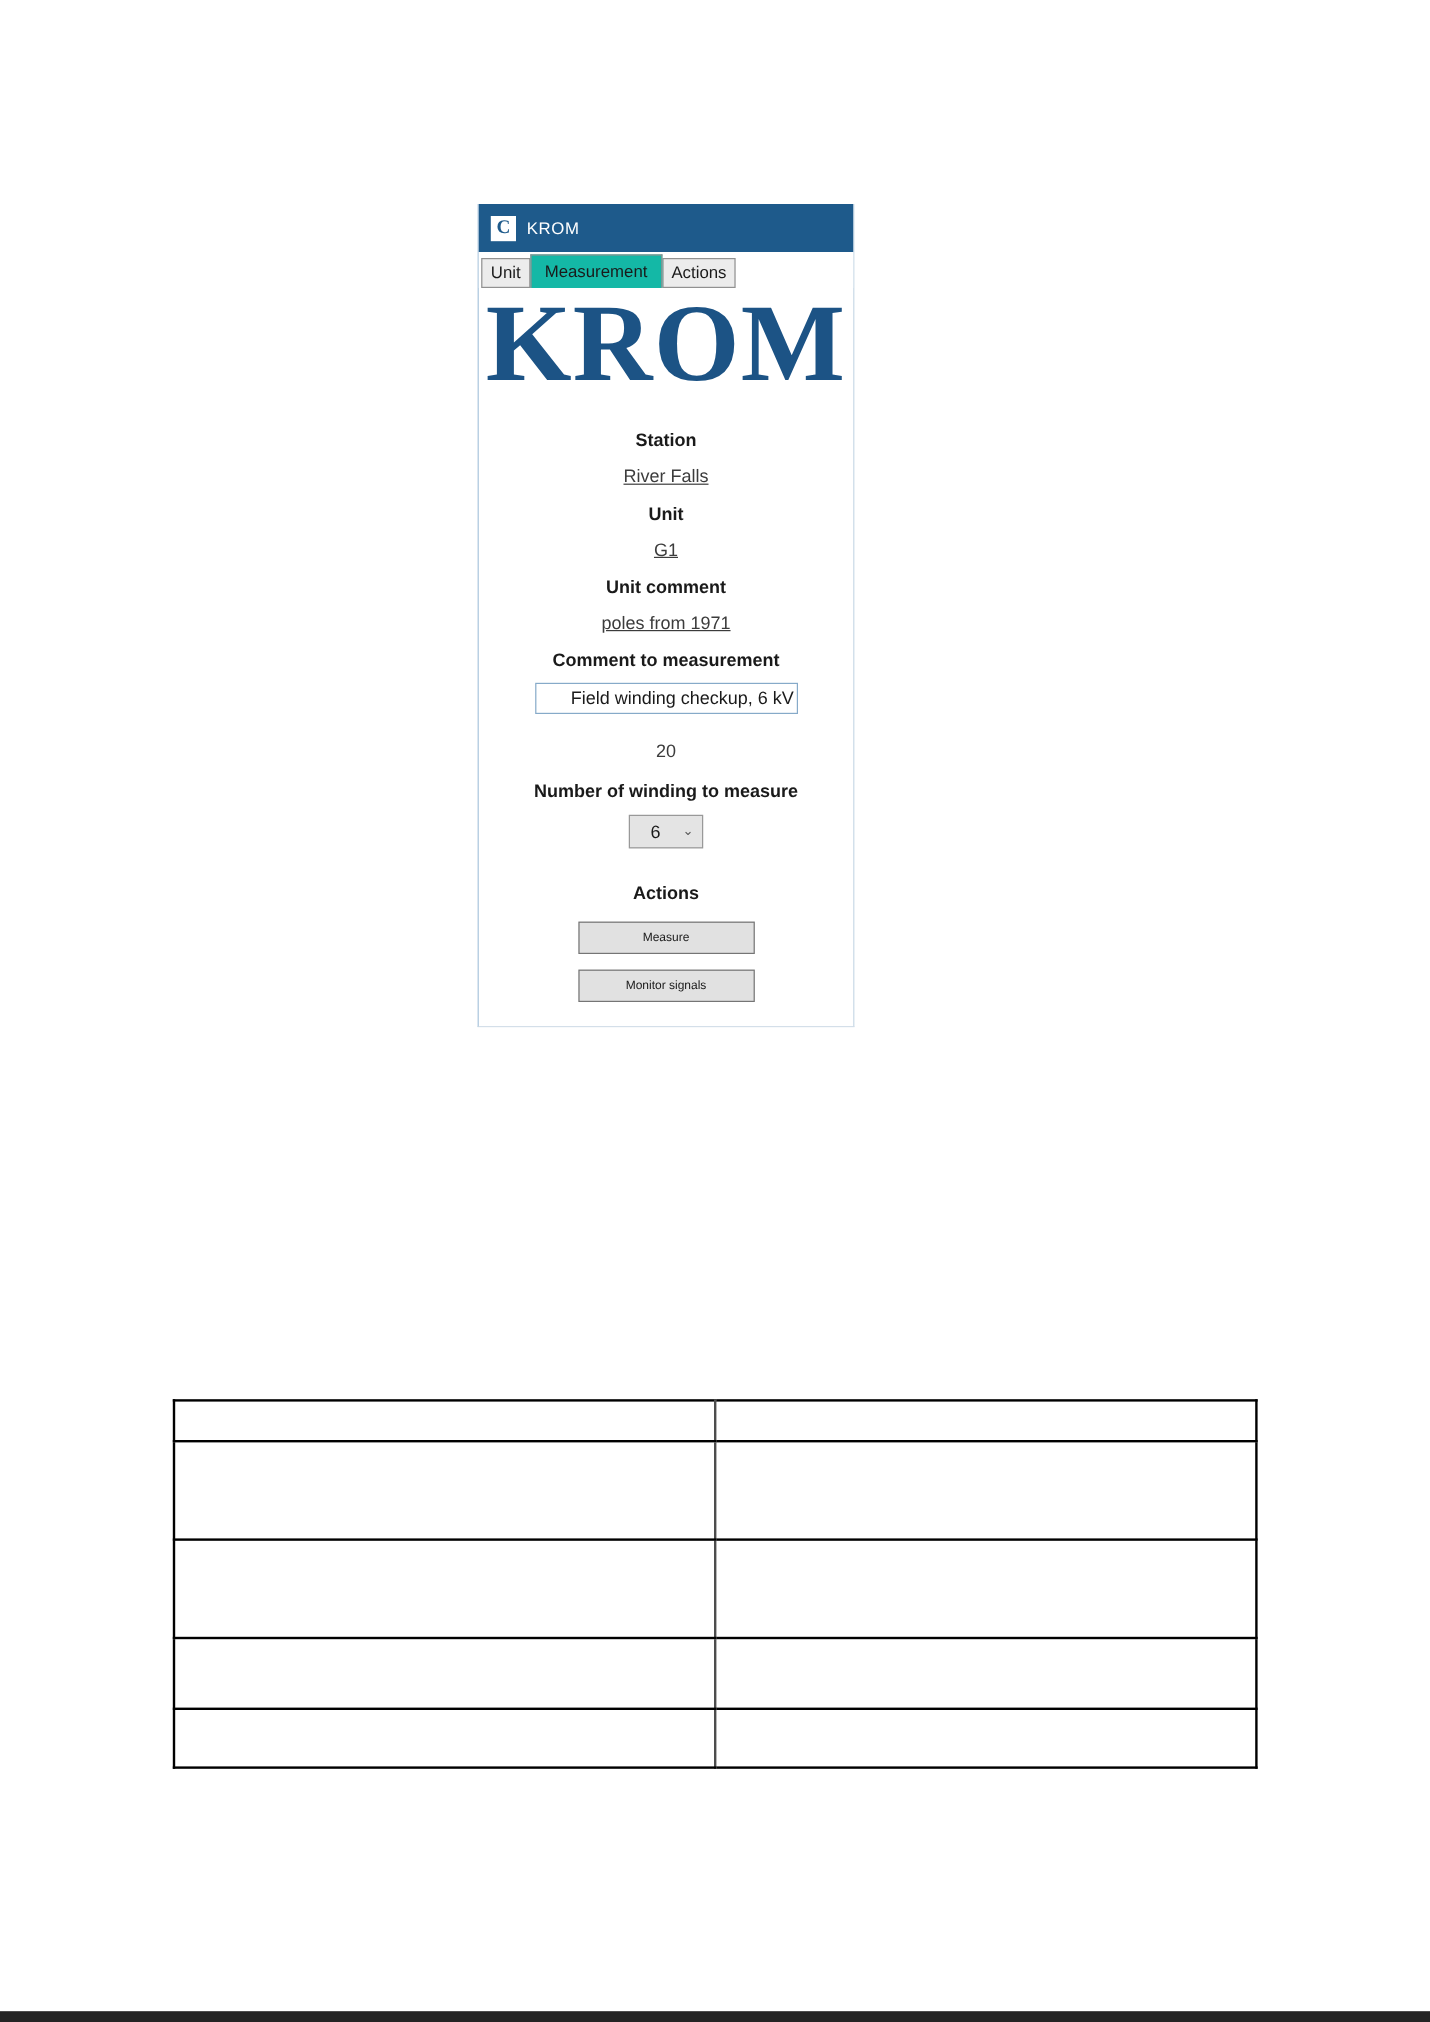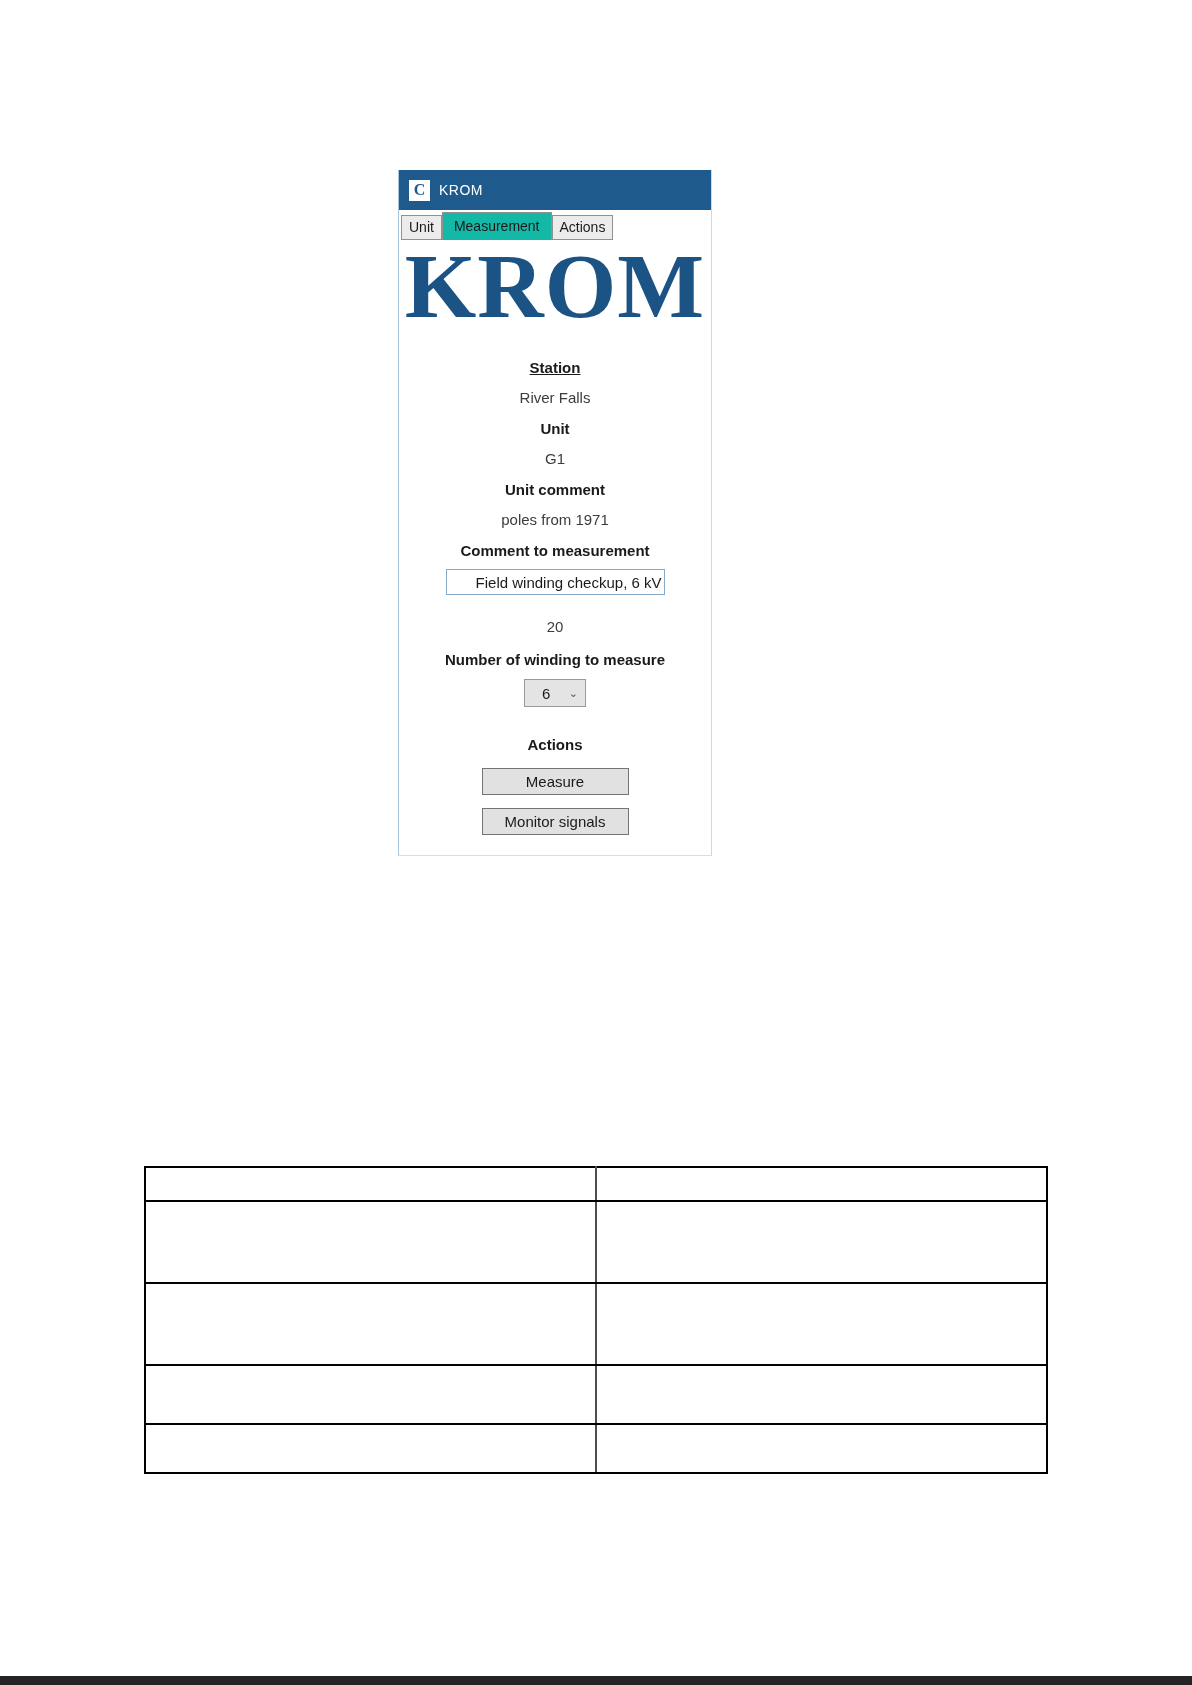--- a/index.html
+++ b/index.html
@@ -47,42 +47,42 @@
     padding:5px 11px 6px 11px;position:relative;z-index:2;
   }
 
   .win-content{width:100%;text-align:center;}
   .logo{
     margin-top:6px;
     font-family:"Liberation Serif",serif;font-weight:bold;
     font-size:92px;line-height:80px;color:#1c5385;letter-spacing:1px;
   }
   .fld-label{margin-top:11px;font-size:15px;font-weight:bold;color:#1a1a1a;line-height:20px;}
-  .fld-label.first{margin-top:32px;text-decoration:underline;}
-  .fld-value{margin-top:10px;font-size:15px;color:#3c3c3c;line-height:20px;}
+  .fld-label.first{margin-top:32px;}
+  .fld-value{margin-top:10px;font-size:15px;color:#3c3c3c;line-height:20px;text-decoration:underline;}
   .comment-input{
     display:block;margin:8px auto 0 auto;width:219px;height:26px;
     border:1px solid #86aac9;box-sizing:border-box;
     font-family:"Liberation Sans",sans-serif;font-size:15px;color:#1a1a1a;
     text-align:right;padding:0 2px;background:#ffffff;outline:none;
   }
   .count-value{margin-top:22px;font-size:15px;color:#3c3c3c;line-height:20px;}
   .seconds-label{margin-top:13px;}
   .select-box{
     margin:9px auto 0 auto;width:62px;height:28px;
     background:#e4e4e4;border:1px solid #999999;box-sizing:border-box;
     display:flex;align-items:center;justify-content:space-between;
     padding:0 7px 0 17px;font-size:15px;color:#1a1a1a;cursor:default;
   }
   .select-chevron{font-size:11px;color:#555555;line-height:1;}
   .actions-label{margin-top:28px;}
   .win-button{
     display:block;margin:13px auto 0 auto;width:147px;height:27px;
     background:#e1e1e1;border:1px solid #757575;box-sizing:border-box;
-    font-family:"Liberation Sans",sans-serif;font-size:15px;color:#1a1a1a;
+    font-family:"Liberation Sans",sans-serif;font-size:10px;color:#1a1a1a;
     line-height:25px;text-align:center;cursor:default;padding:0;
   }
 
   
   .doc-table{position:absolute;left:144px;top:1166px;}
   .doc-table table{border-collapse:collapse;}
   .doc-table td{
     border-top:2px solid #000000;border-bottom:2px solid #000000;
     padding:0;
   }

